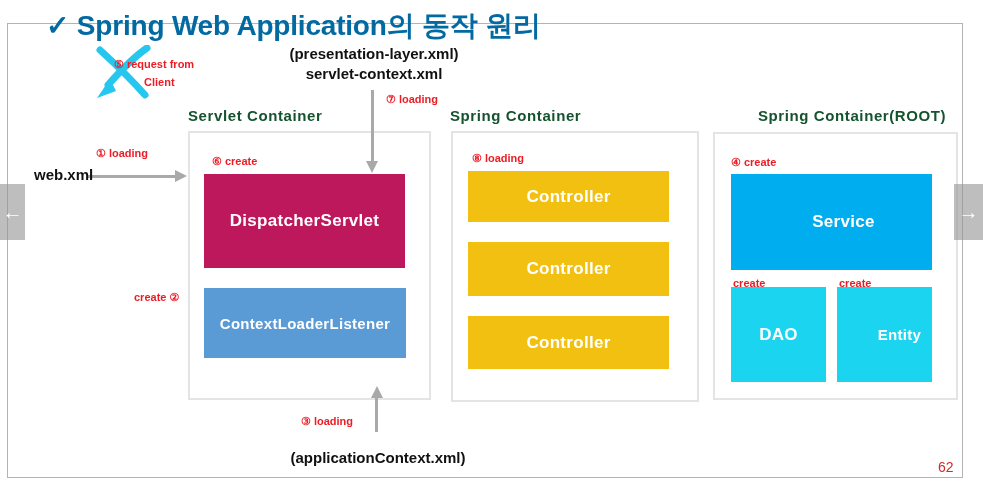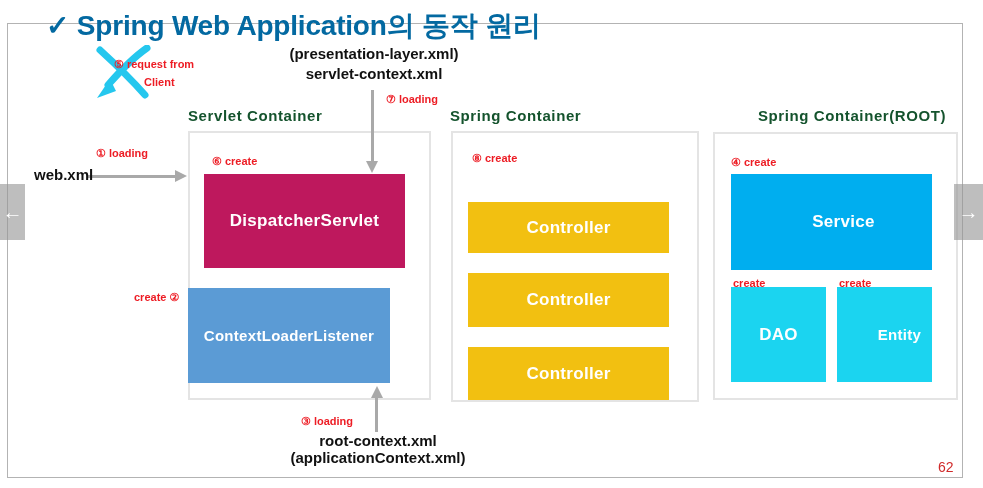--- a/index.html
+++ b/index.html
@@ -14,21 +14,21 @@
            color:#0369a1; letter-spacing:-0.2px; white-space:nowrap; z-index:3; }
 
   .clabel { position:absolute; color:#14532d; font-weight:700; font-size:15px;
             letter-spacing:0.6px; white-space:nowrap; z-index:2; }
   .cbox   { position:absolute; border:2px solid #e4e4e4; background:#fff; z-index:1; }
 
   .block  { position:absolute; display:flex; align-items:center; justify-content:center;
             color:#fff; font-weight:700; z-index:2; letter-spacing:0.3px; }
   .orange { background:#be185d; font-size:17px; }
   .blue   { background:#5b9bd5; font-size:15px; }
-  .yellow { background:#f2c011; font-size:17px;margin-top:31px; }
+  .yellow { background:#f2c011; font-size:17px; }
   .sky    { background:#00aeef; font-size:17px; }
   .cyan   { background:#1bd4f0; }
 
   .red    { position:absolute; color:#ed1c24; font-weight:700; font-size:11px;
             white-space:nowrap; z-index:4; }
   .blk    { position:absolute; color:#111; font-weight:700; font-size:15px;
             white-space:nowrap; z-index:3; }
   .center2 { text-align:center; white-space:normal; line-height:20px; }
 
   .aline { position:absolute; background:#a9a9a9; z-index:2; }
@@ -81,33 +81,33 @@
   <div class="blk" style="left:20px; top:166px;margin-left:14px;">web.xml</div>
   <div class="red" style="left:96px; top:147px;">① loading</div>
   <div class="aline" style="left:88px; top:175px; width:87px; height:3px;"></div>
   <div class="ahead ahead-right" style="left:175px; top:170px;"></div>
 
   <div class="clabel" style="left:188px; top:107px;">Servlet Container</div>
   <div class="cbox" style="left:188px; top:131px; width:243px; height:269px;"></div>
   <div class="red" style="left:212px; top:155px;">⑥ create</div>
   <div class="block orange" style="left:204px; top:174px; width:201px; height:94px;">DispatcherServlet</div>
   <div class="red" style="left:134px; top:291px;">create ②</div>
-  <div class="block blue" style="left:188px; top:288px; width:202px; height:95px;">ContextLoaderListener</div>
+  <div class="block blue" style="left:204px; top:288px; width:202px; height:70px;">ContextLoaderListener</div>
 
   <div class="ahead ahead-up" style="left:371px; top:386px;"></div>
   <div class="aline" style="left:375px; top:397px; width:3px; height:35px;"></div>
   <div class="red" style="left:301px; top:415px;text-align:right;">③ loading</div>
   <div class="blk center2" style="left:264px; top:432px; width:228px; position:absolute; line-height:17px;">
-    <span>root-context.xml</span><br>
+    <br>
     <span>(applicationContext.xml)</span>
   </div>
 
   <div class="clabel" style="left:450px; top:107px;">Spring Container</div>
   <div class="cbox" style="left:451px; top:131px; width:248px; height:271px;"></div>
-  <div class="red" style="left:472px; top:152px;">⑧ create</div>
+  <div class="red" style="left:472px; top:152px;">⑧ loading</div>
   <div class="block yellow" style="left:468px; top:171px; width:201px; height:51px;">Controller</div>
   <div class="block yellow" style="left:468px; top:242px; width:201px; height:54px;">Controller</div>
   <div class="block yellow" style="left:468px; top:316px; width:201px; height:53px;">Controller</div>
 
   <div class="clabel" style="left:712px; top:107px;margin-left:46px;">Spring Container(ROOT)</div>
   <div class="cbox" style="left:713px; top:132px; width:245px; height:268px;"></div>
   <div class="red" style="left:731px; top:156px;">④ create</div>
   <div class="block sky" style="left:731px; top:174px; width:201px; height:96px;padding-left:24px;">Service</div>
   <div class="red" style="left:733px; top:277px;">create</div>
   <div class="red" style="left:839px; top:277px;">create</div>

